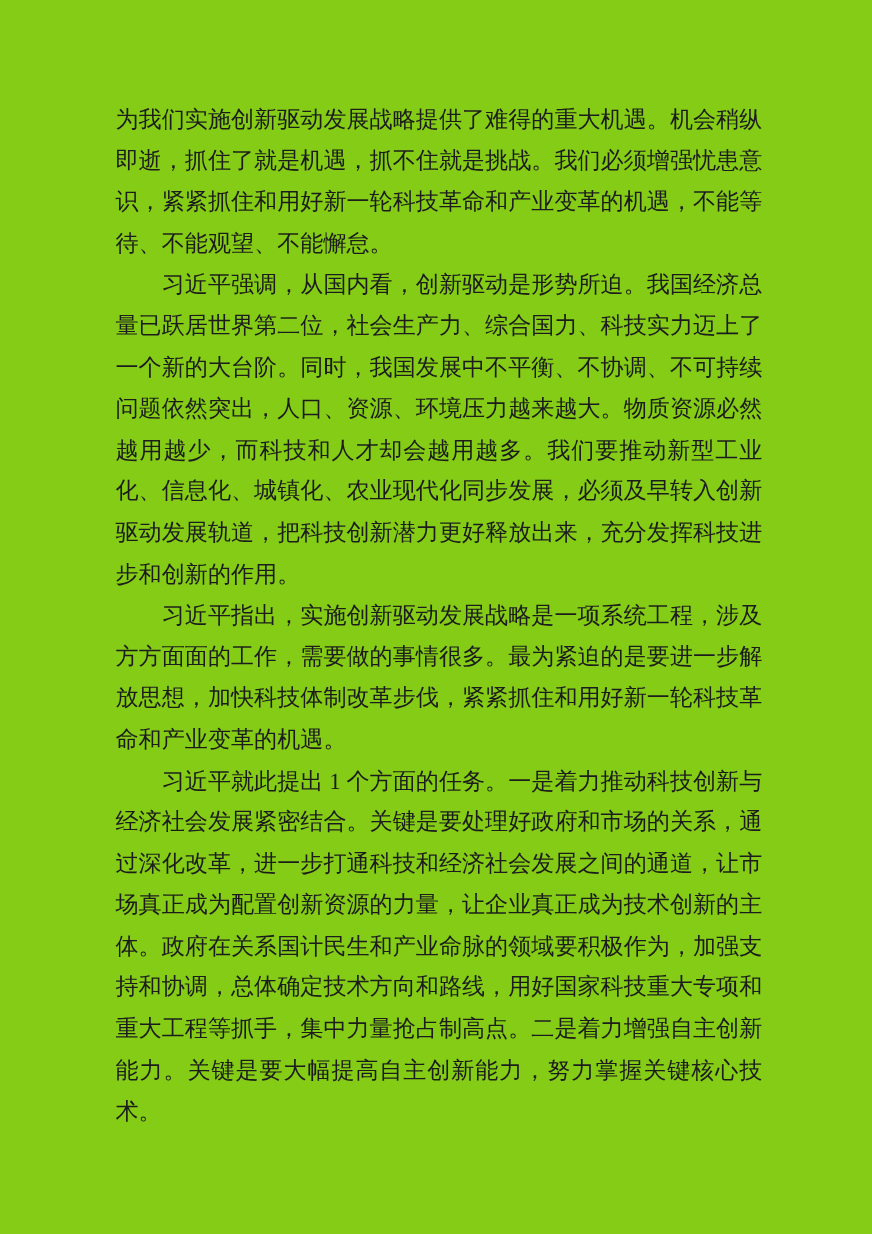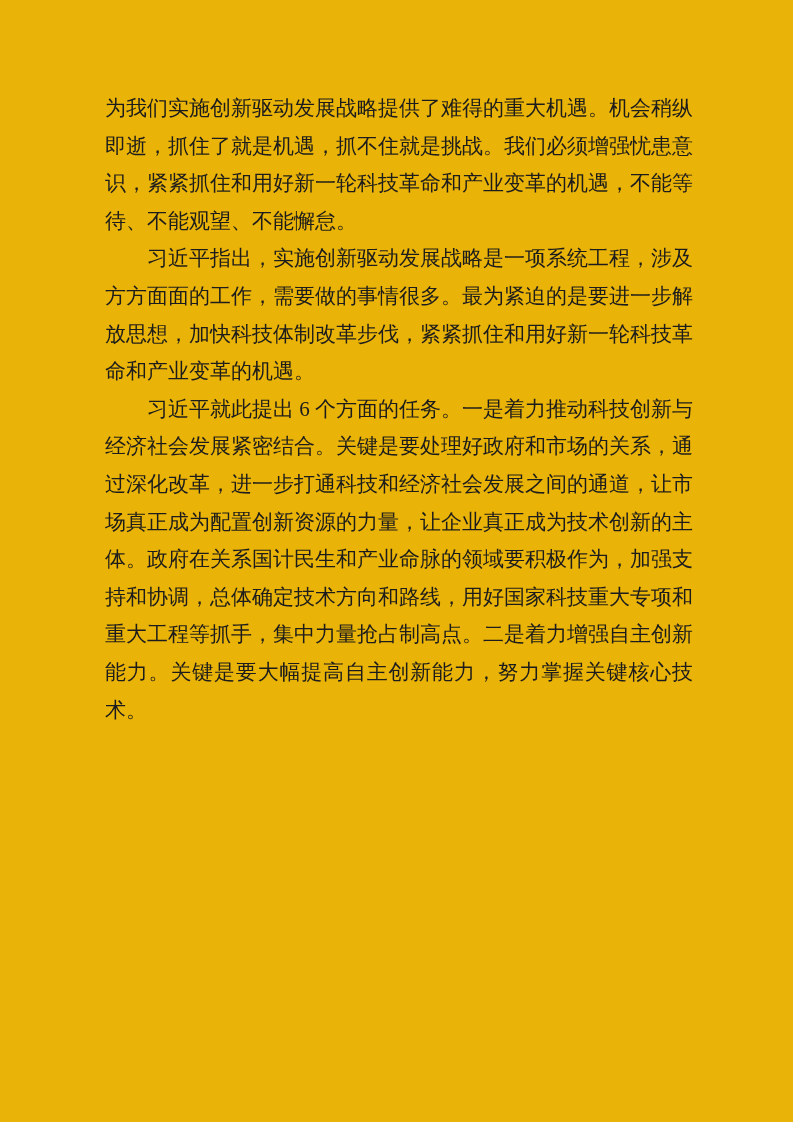--- a/index.html
+++ b/index.html
@@ -9,21 +9,21 @@
   }
   body {
     width: 793px;
     height: 1122px;
     overflow: hidden;
   }
   .page {
     box-sizing: border-box;
     width: 793px;
     height: 1122px;
-    background: #eab308;
+    background: #84cc16;
     padding: 90px 100px 0 105px;
   }
   .doc-body {
     width: 588px;
   }
   .para {
     margin: 0;
     padding: 0;
     font-family: "Liberation Serif", "DejaVu Serif", serif;
     font-size: 21px;
@@ -38,16 +38,17 @@
   .para.indent {
     text-indent: 2em;
   }
 </style>
 </head>
 <body>
 
 <div class="page">
   <div class="doc-body">
     <p class="para">为我们实施创新驱动发展战略提供了难得的重大机遇。机会稍纵即逝，抓住了就是机遇，抓不住就是挑战。我们必须增强忧患意识，紧紧抓住和用好新一轮科技革命和产业变革的机遇，不能等待、不能观望、不能懈怠。</p>
+    <p class="para indent">习近平强调，从国内看，创新驱动是形势所迫。我国经济总量已跃居世界第二位，社会生产力、综合国力、科技实力迈上了一个新的大台阶。同时，我国发展中不平衡、不协调、不可持续问题依然突出，人口、资源、环境压力越来越大。物质资源必然越用越少，而科技和人才却会越用越多。我们要推动新型工业化、信息化、城镇化、农业现代化同步发展，必须及早转入创新驱动发展轨道，把科技创新潜力更好释放出来，充分发挥科技进步和创新的作用。</p>
     <p class="para indent">习近平指出，实施创新驱动发展战略是一项系统工程，涉及方方面面的工作，需要做的事情很多。最为紧迫的是要进一步解放思想，加快科技体制改革步伐，紧紧抓住和用好新一轮科技革命和产业变革的机遇。</p>
-    <p class="para indent">习近平就此提出 6 个方面的任务。一是着力推动科技创新与经济社会发展紧密结合。关键是要处理好政府和市场的关系，通过深化改革，进一步打通科技和经济社会发展之间的通道，让市场真正成为配置创新资源的力量，让企业真正成为技术创新的主体。政府在关系国计民生和产业命脉的领域要积极作为，加强支持和协调，总体确定技术方向和路线，用好国家科技重大专项和重大工程等抓手，集中力量抢占制高点。二是着力增强自主创新能力。关键是要大幅提高自主创新能力，努力掌握关键核心技术。</p>
+    <p class="para indent">习近平就此提出 1 个方面的任务。一是着力推动科技创新与经济社会发展紧密结合。关键是要处理好政府和市场的关系，通过深化改革，进一步打通科技和经济社会发展之间的通道，让市场真正成为配置创新资源的力量，让企业真正成为技术创新的主体。政府在关系国计民生和产业命脉的领域要积极作为，加强支持和协调，总体确定技术方向和路线，用好国家科技重大专项和重大工程等抓手，集中力量抢占制高点。二是着力增强自主创新能力。关键是要大幅提高自主创新能力，努力掌握关键核心技术。</p>
   </div>
 </div>
 
 </body></html>

